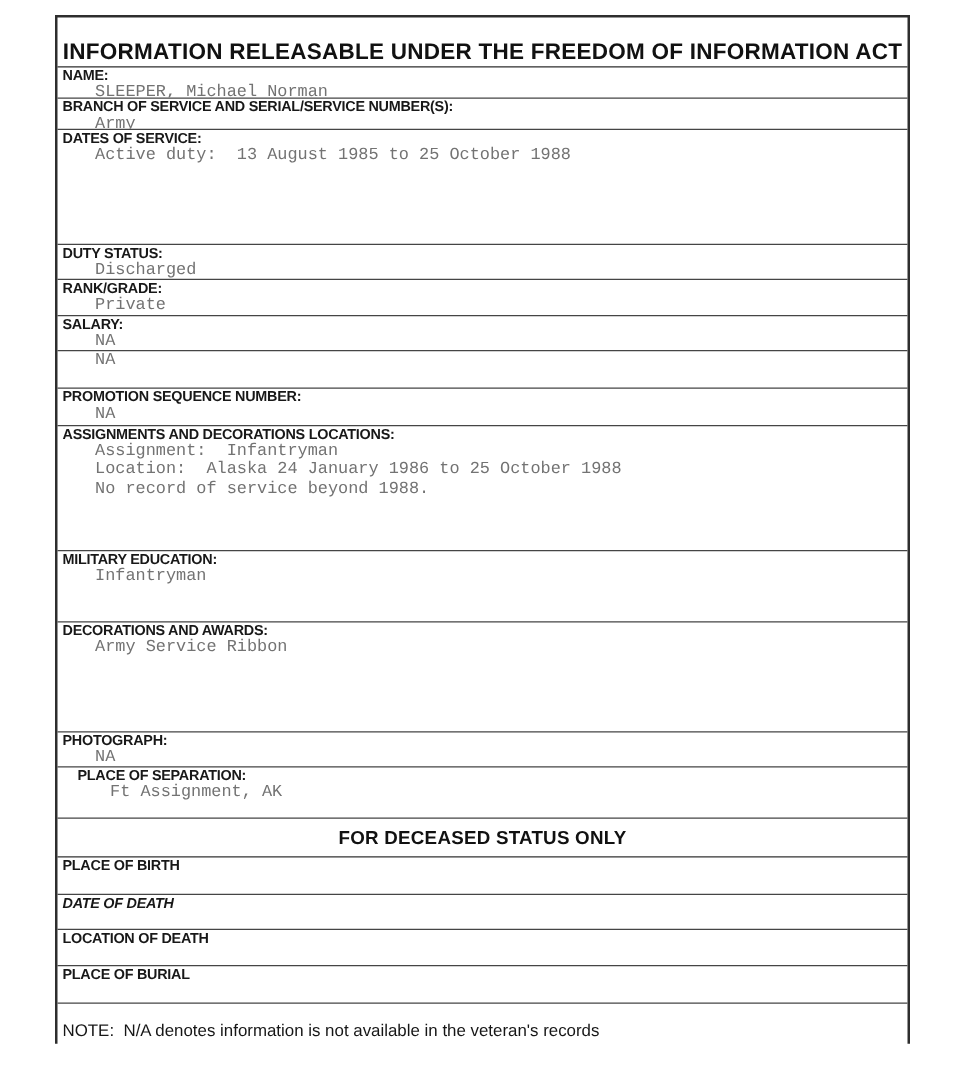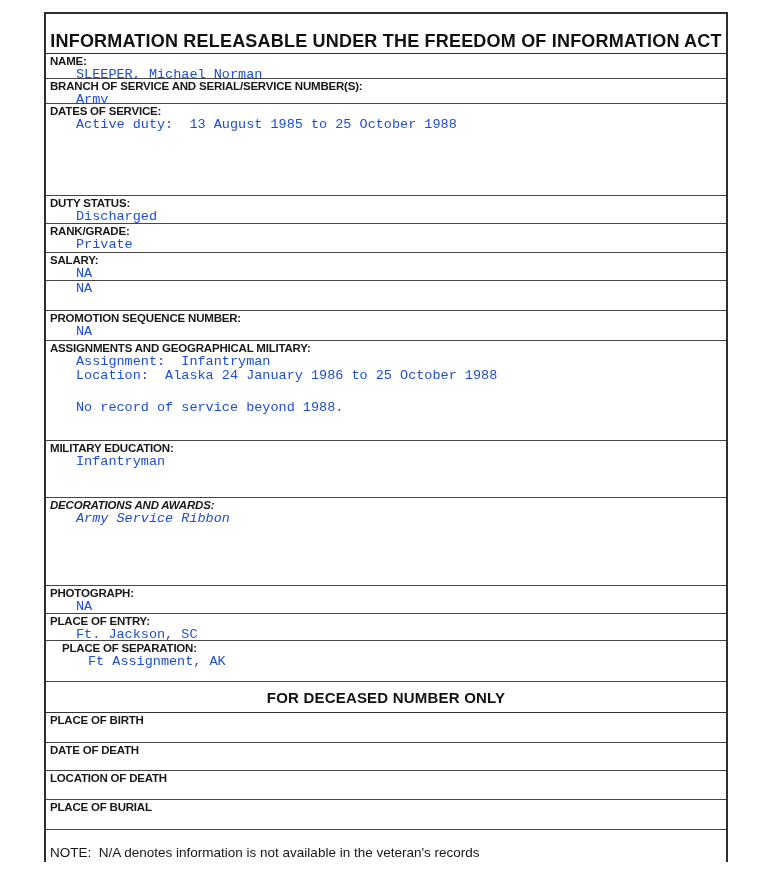--- a/index.html
+++ b/index.html
@@ -54,51 +54,51 @@
     letter-spacing: -0.2px;
     line-height: 12.5px;
     color: #181818;
     white-space: pre;
   }
   .field-value {
     display: block;
     font-family: "Liberation Mono", "DejaVu Sans Mono", monospace;
     font-size: 13.5px;
     line-height: 14.5px;
-    color: #1d4ed8;
+    color: #737373;
     padding-left: 26px;
     white-space: pre;
   }
-  .assign-line3 { margin-top: 17px; }
+  .assign-line3 { margin-top: 1px; }
   
   .r-name        { height: 25px; }
   .r-branch      { height: 25px; }
   .r-dates       { height: 92px; }
   .r-duty        { height: 28px; }
   .r-rank        { height: 29px; }
   .r-salary      { height: 28px; }
   .r-source      { height: 30px; }
   .r-promo       { height: 30px; }
   .r-assign      { height: 100px; }
   .r-miled       { height: 57px; }
-  .r-decor       { height: 88px; font-style: italic; }
+  .r-decor       { height: 88px; }
   .r-transcript  { height: 29px; }
   .r-photo       { height: 28px; }
   .r-entry       { height: 27px; }
   .r-separation  { height: 41px; padding-left: 16px; }
   .r-deceased-h  { height: 31px; text-align: center; padding-top: 7px; border-bottom-color: #333333; }
   .deceased-header-text {
     font-size: 15px;
     font-weight: bold;
     letter-spacing: 0.2px;
     color: #111111;
     white-space: nowrap;
   }
   .r-birth       { height: 30px; }
-  .r-ddeath      { height: 28px; }
+  .r-ddeath      { height: 28px; font-style: italic; }
   .r-ldeath      { height: 29px; }
   .r-burial      { height: 30px; }
   .r-note        { height: 32px; border-bottom: none; padding-top: 13px; }
   .note-text {
     font-size: 13.5px;
     line-height: 15px;
     color: #161616;
     white-space: pre;
   }
 </style>
@@ -144,21 +144,21 @@
   <div class="row r-source">
     <span class="field-value">NA</span>
   </div>
 
   <div class="row r-promo">
     <span class="field-label">PROMOTION SEQUENCE NUMBER:</span>
     <span class="field-value">NA</span>
   </div>
 
   <div class="row r-assign">
-    <span class="field-label">ASSIGNMENTS AND GEOGRAPHICAL MILITARY:</span>
+    <span class="field-label">ASSIGNMENTS AND DECORATIONS LOCATIONS:</span>
     <span class="field-value">Assignment:  Infantryman</span>
     <span class="field-value">Location:  Alaska 24 January 1986 to 25 October 1988</span>
     <span class="field-value assign-line3">No record of service beyond 1988.</span>
   </div>
 
   <div class="row r-miled">
     <span class="field-label">MILITARY EDUCATION:</span>
     <span class="field-value">Infantryman</span>
   </div>
 
@@ -166,32 +166,28 @@
     <span class="field-label">DECORATIONS AND AWARDS:</span>
     <span class="field-value">Army Service Ribbon</span>
   </div>
 
 
   <div class="row r-photo">
     <span class="field-label">PHOTOGRAPH:</span>
     <span class="field-value">NA</span>
   </div>
 
-  <div class="row r-entry">
-    <span class="field-label">PLACE OF ENTRY:</span>
-    <span class="field-value">Ft. Jackson, SC</span>
-  </div>
 
   <div class="row r-separation">
     <span class="field-label">PLACE OF SEPARATION:</span>
     <span class="field-value">Ft Assignment, AK</span>
   </div>
 
   <div class="row r-deceased-h">
-    <span class="deceased-header-text">FOR DECEASED NUMBER ONLY</span>
+    <span class="deceased-header-text">FOR DECEASED STATUS ONLY</span>
   </div>
 
   <div class="row r-birth">
     <span class="field-label">PLACE OF BIRTH</span>
   </div>
 
   <div class="row r-ddeath">
     <span class="field-label">DATE OF DEATH</span>
   </div>
 

